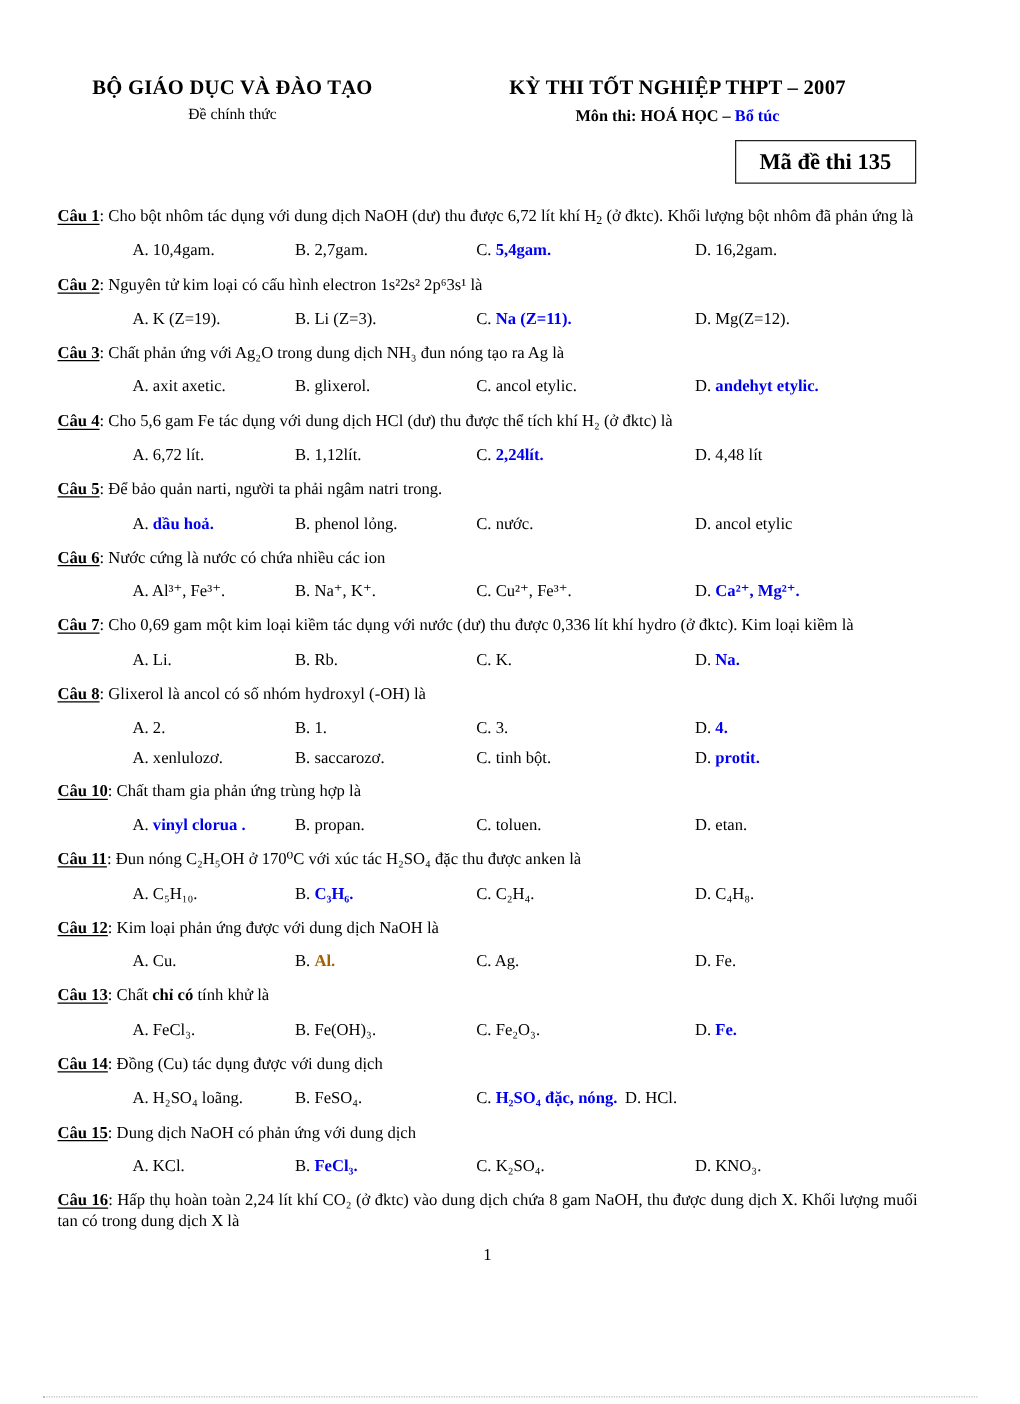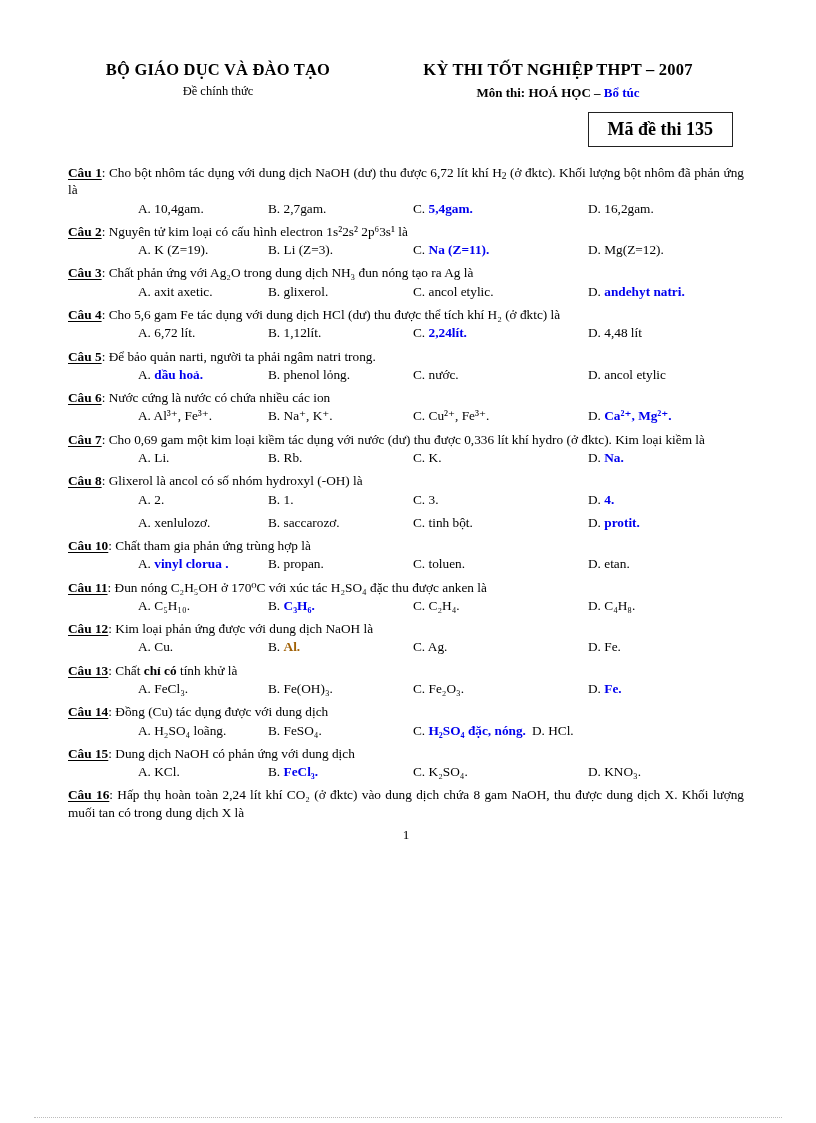--- a/index.html
+++ b/index.html
@@ -15,21 +15,21 @@
     font-family: "Liberation Serif", "DejaVu Serif", serif;
     color: #000000;
     overflow: hidden;
   }
   .page {
     position: absolute;
     left: 0; top: 0;
     width: 816px;
     height: 1123px;
     box-sizing: border-box;
-    padding: 56px 72px 0 68px;
+    padding: 56px 72px 0 36px;
   }
 
   
   .hdr {
     display: flex;
     align-items: flex-start;
     margin-top: 4px;
   }
   .hdr-left {
     width: 300px;
@@ -73,21 +73,21 @@
   }
 
   
   .qlist { margin-top: 17px; }
   .q { margin-bottom: 6px; }
   .q-stem {
     font-size: 13.3px;
     line-height: 1.30;
     text-align: justify;
     text-justify: inter-word;
-    margin: 0;
+    margin: 10px;
   }
   .q-label {
     font-weight: bold;
     text-decoration: underline;
     text-underline-offset: 2px;
   }
   .b { font-weight: bold; }
 
   .opts {
     display: flex;
@@ -161,21 +161,21 @@
           <div class="opt opt-c"><span>C. </span><span style="color: rgb(0, 0, 238); font-weight: bold;">Na (Z=11).</span></div>
           <div class="opt opt-d"><span>D. </span><span>Mg(Z=12).</span></div>
         </div>
       </div>
       <div class="q">
         <p class="q-stem"><span class="q-label">Câu 3</span>: Chất phản ứng với Ag₂O trong  dung  dịch NH₃ đun nóng  tạo ra Ag là</p>
         <div class="opts">
           <div class="opt opt-a"><span>A. </span><span>axit  axetic.</span></div>
           <div class="opt opt-b"><span>B. </span><span>glixerol.</span></div>
           <div class="opt opt-c"><span>C. </span><span>ancol etylic.</span></div>
-          <div class="opt opt-d"><span>D. </span><span style="color: rgb(0, 0, 238); font-weight: bold;">andehyt  natri.</span></div>
+          <div class="opt opt-d"><span>D. </span><span style="color: rgb(0, 0, 238); font-weight: bold;">andehyt  etylic.</span></div>
         </div>
       </div>
       <div class="q">
         <p class="q-stem"><span class="q-label">Câu 4</span>: Cho 5,6 gam Fe tác dụng  với  dung  dịch HCl  (dư) thu  được thể  tích  khí H₂ (ở đktc) là</p>
         <div class="opts">
           <div class="opt opt-a"><span>A. </span><span>6,72 lít.</span></div>
           <div class="opt opt-b"><span>B. </span><span>1,12lít.</span></div>
           <div class="opt opt-c"><span>C. </span><span style="color: rgb(0, 0, 238); font-weight: bold;">2,24lít.</span></div>
           <div class="opt opt-d"><span>D. </span><span>4,48 lít</span></div>
         </div>

